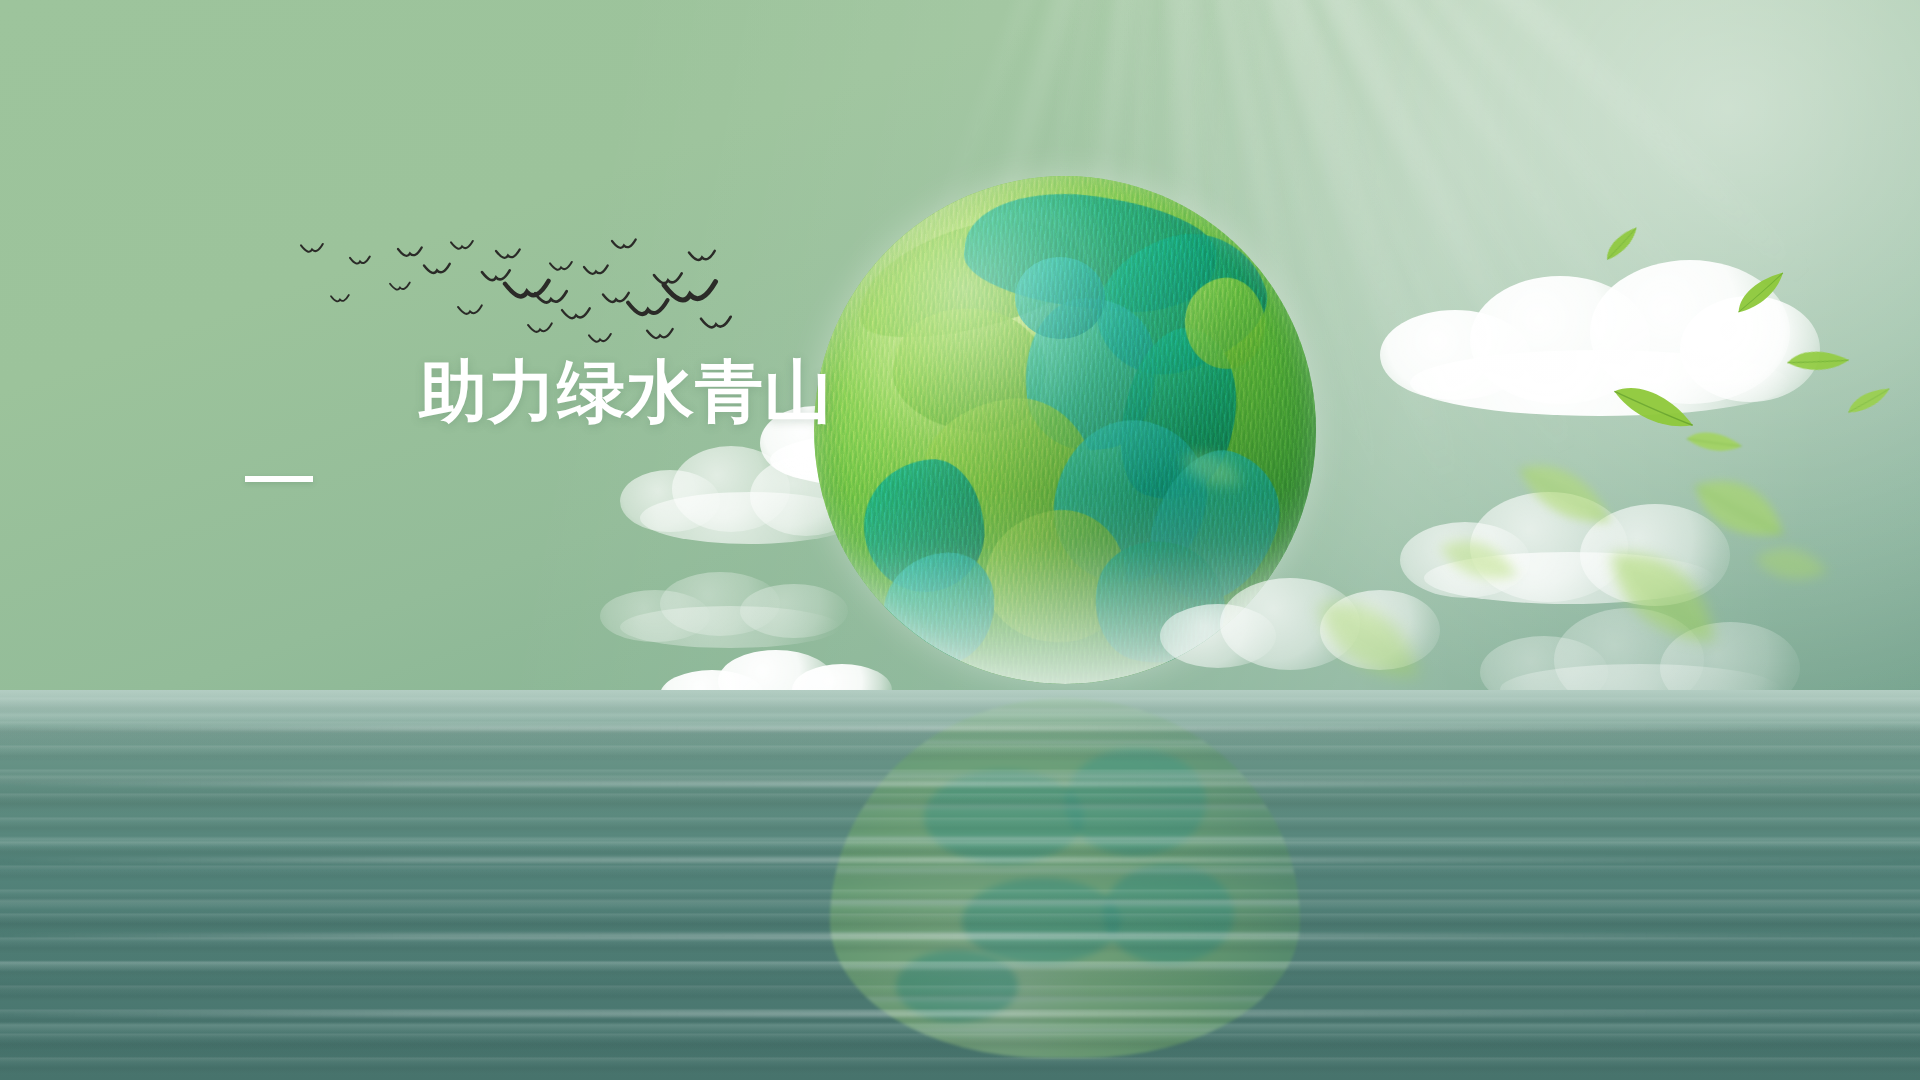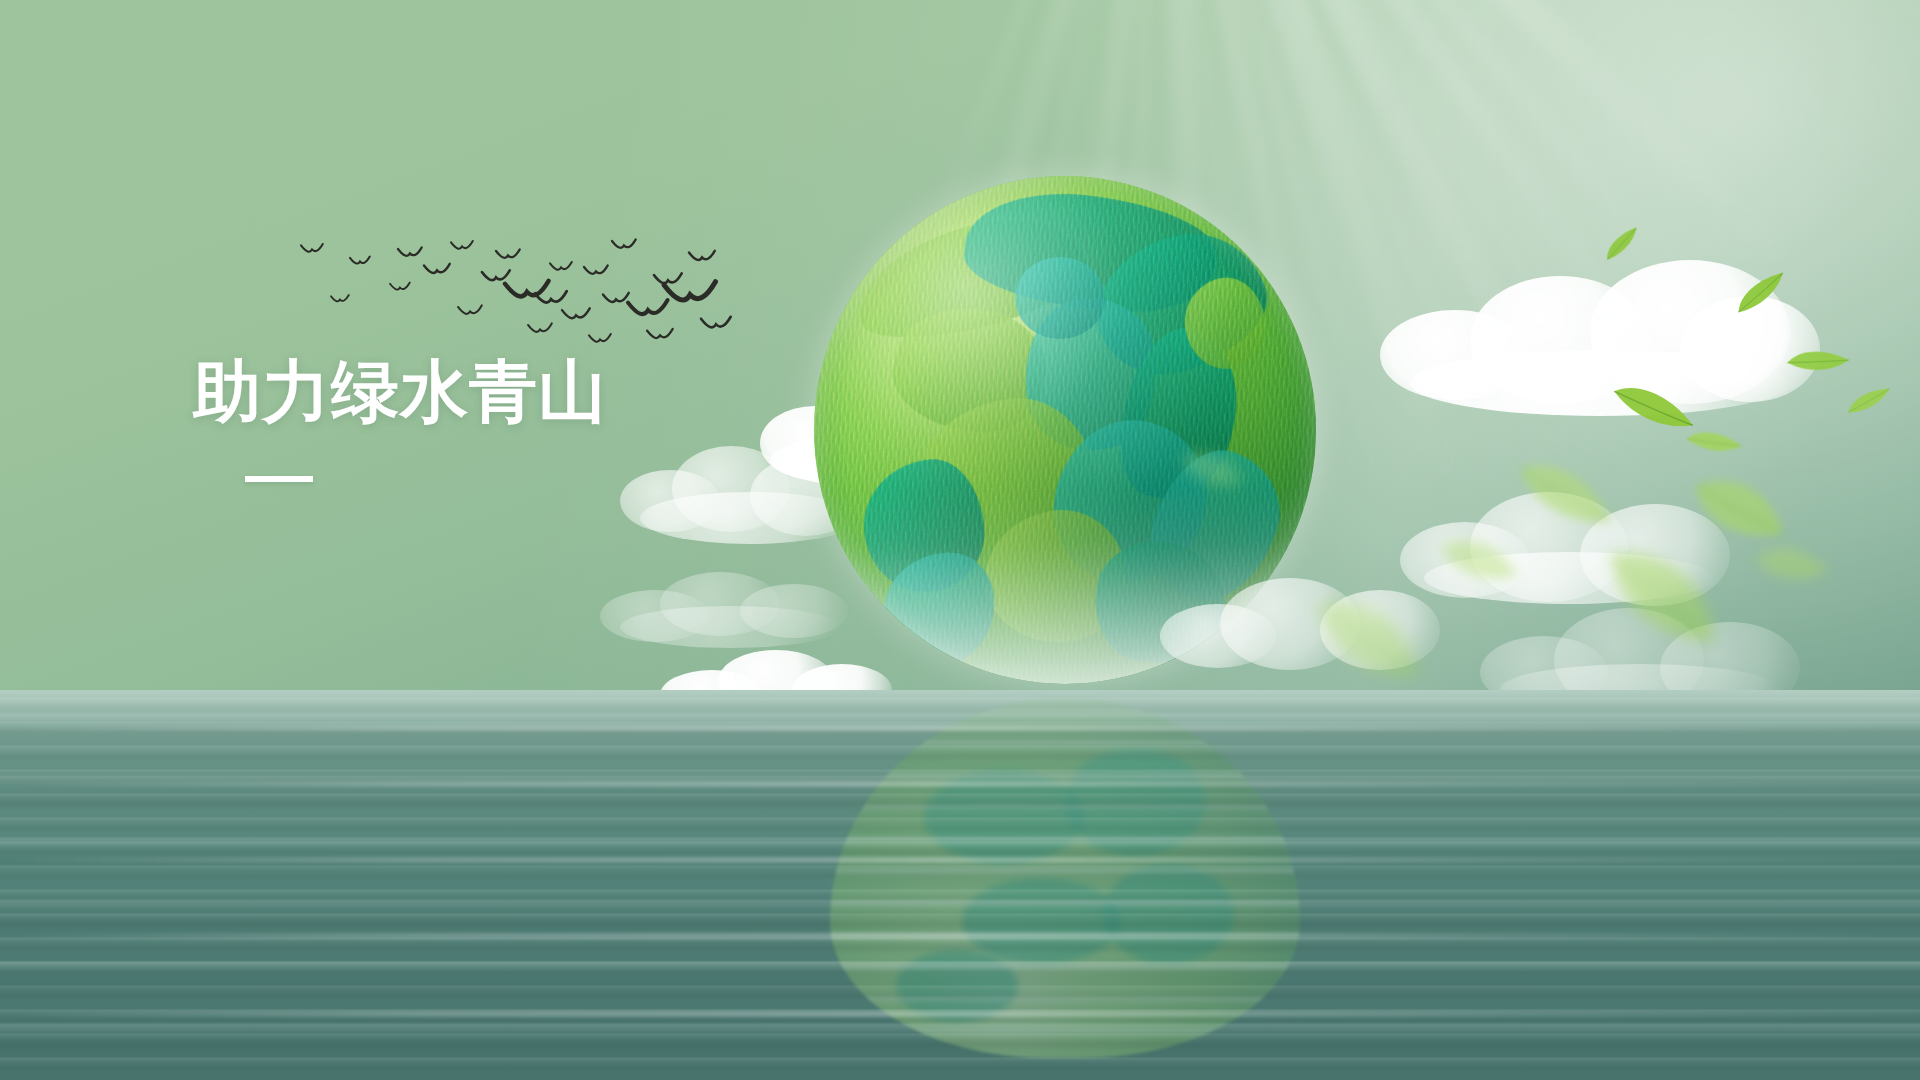--- a/index.html
+++ b/index.html
@@ -9,20 +9,21 @@
   body {
     font-family: "Liberation Sans", "DejaVu Sans", sans-serif;
   }
 
   #banner {
     position: relative;
     width: 1920px;
     height: 1080px;
     overflow: hidden;
     background: linear-gradient(160deg, #9dc49c 0%, #9cc39b 22%, #93bc99 42%, #86b394 58%, #76a68c 70%, #6a9a85 80%, #5e8d7e 90%, #57867a 100%);
+    text-align: right;
   }
 
   
   .sky-glow {
     position: absolute;
     left: 55%; top: -28%;
     width: 70%; height: 95%;
     background: radial-gradient(ellipse at 50% 40%, rgba(255,255,255,0.48) 0%, rgba(255,255,255,0.22) 38%, rgba(255,255,255,0.0) 72%);
     pointer-events: none;
   }

